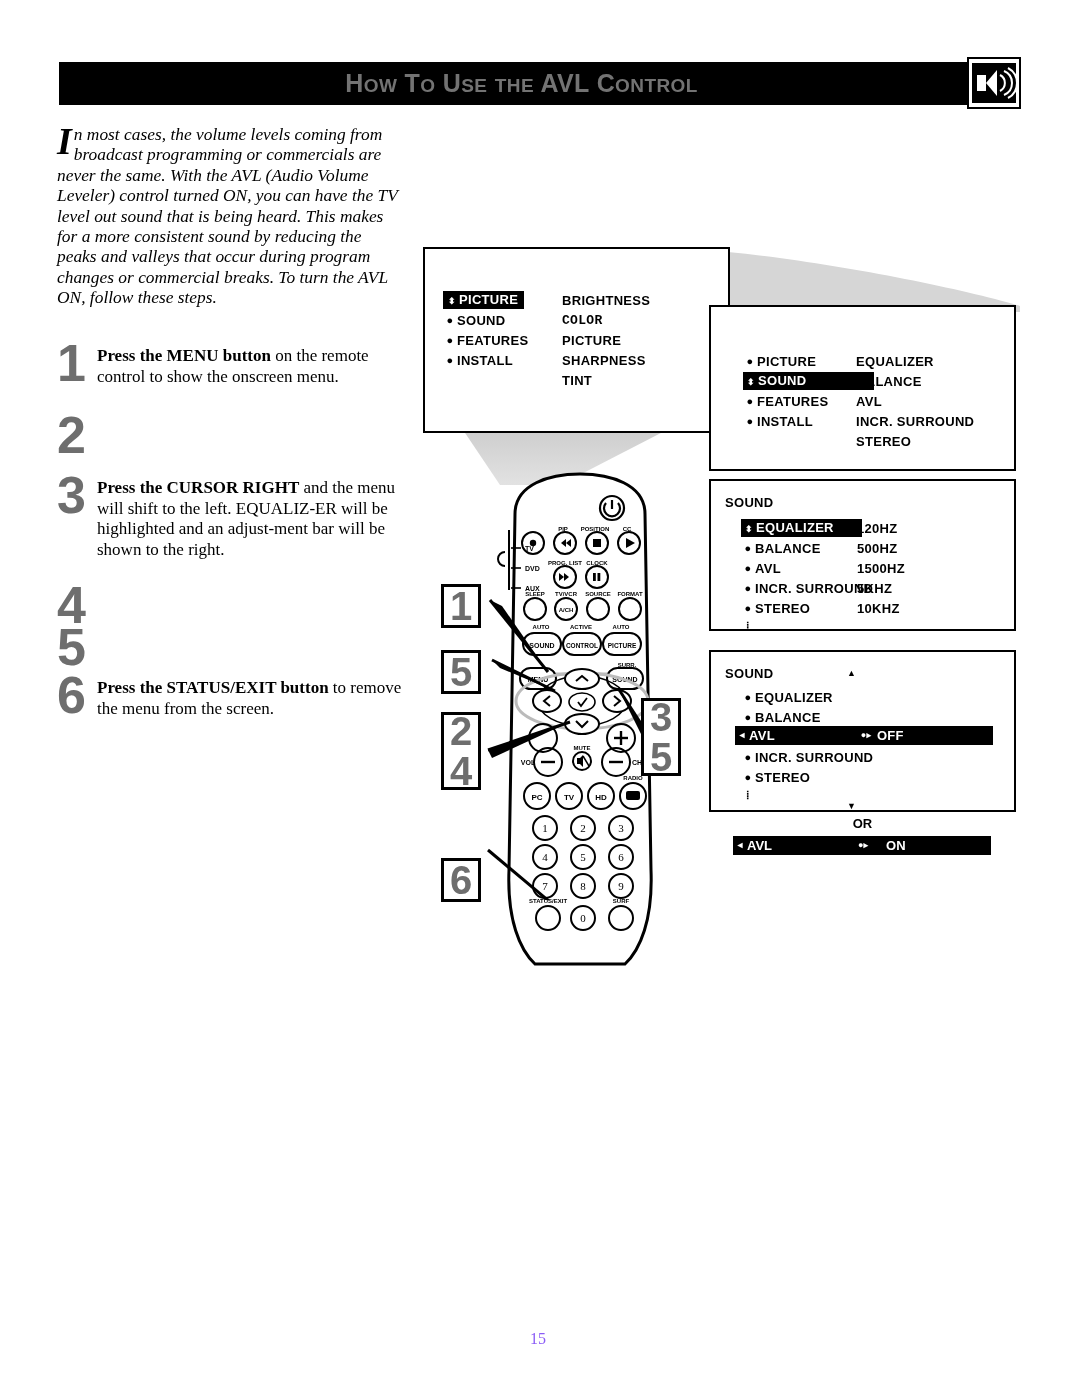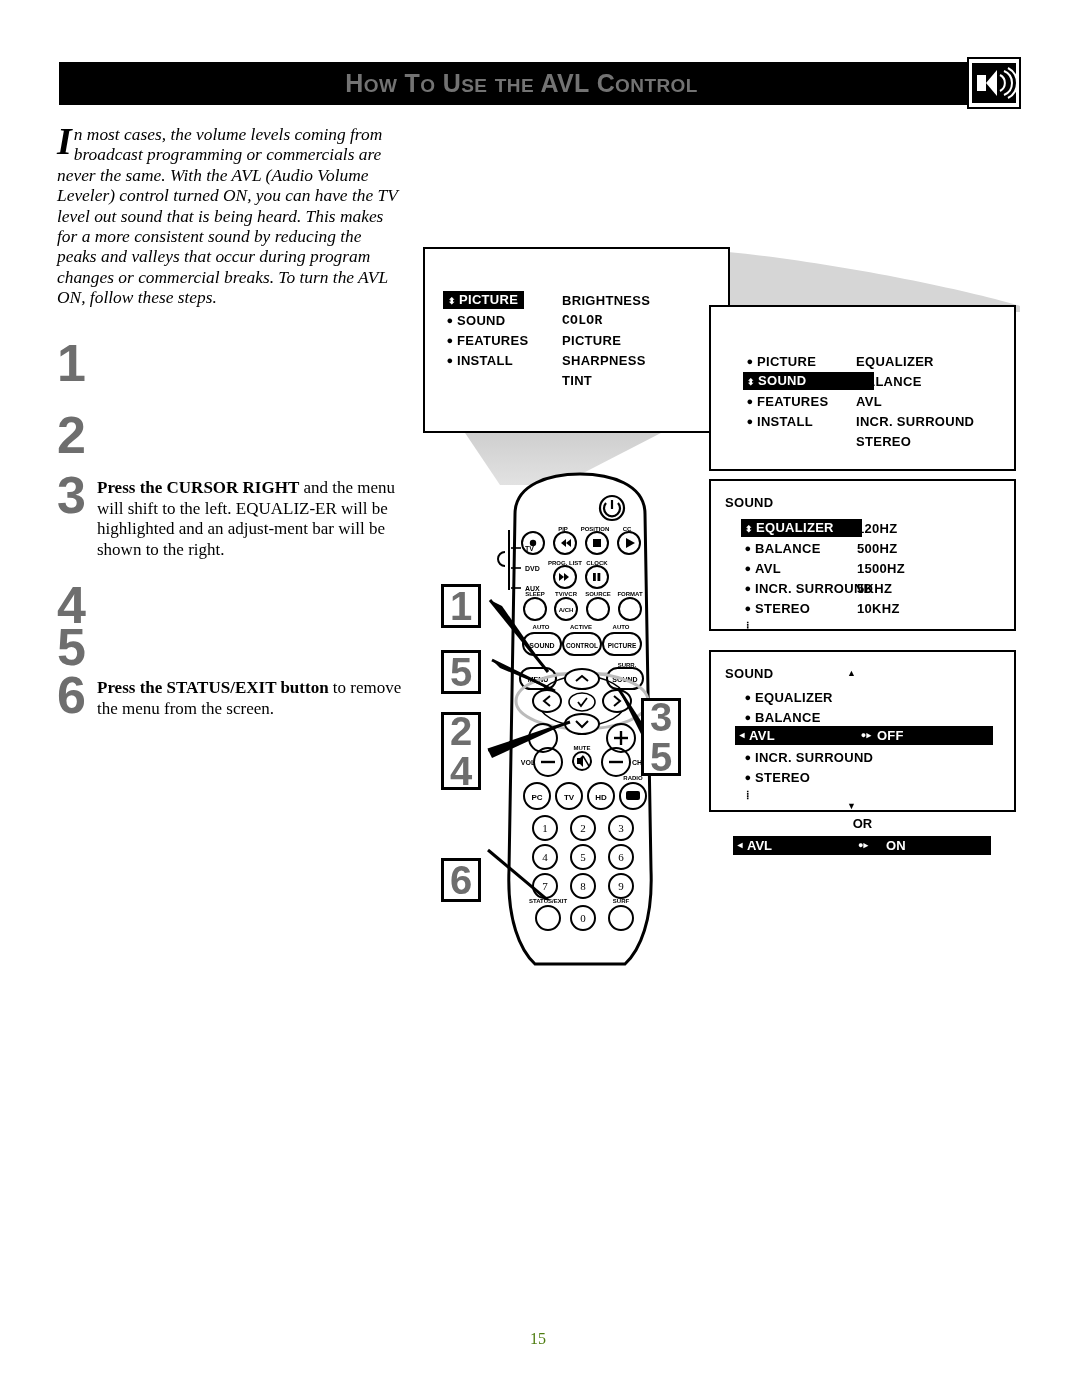--- a/index.html
+++ b/index.html
@@ -105,21 +105,21 @@
   .callout{
     position:absolute; background:#fff; border:3px solid #000;
     font-family:"Liberation Sans", sans-serif; font-weight:bold;
     color:#6e6e6e; text-align:center;
     display:flex; flex-direction:column; align-items:center; justify-content:center;
     line-height:40px; font-size:40px;
   }
 
   #page-number{
     position:absolute; left:0; top:1330px; width:1076px;
-    text-align:center; font-size:16px; color:#4d7c0f;
+    text-align:center; font-size:16px; color:#8b5cf6;
     font-family:"Liberation Serif", serif;
   }
 </style>
 </head>
 <body>
 
 <div id="header-bar">
   <div id="header-title">
     H<span class="sc">OW</span> T<span class="sc">O</span> U<span class="sc">SE</span> <span class="sc">THE</span> AVL C<span class="sc">ONTROL</span>
   </div>
@@ -134,20 +134,21 @@
     <path d="M36 5 A17 17 0 0 1 36 35" stroke="#fff" stroke-width="2" fill="none"></path>
   </svg>
 </div>
 
 <div id="intro">
   <span class="dropcap">I</span><span>n most cases, the volume levels coming from broadcast programming or commercials are never the same.  With the AVL (Audio Volume Leveler) control turned ON, you can have the TV level out sound that is being heard.  This makes for a more consistent sound by reducing the peaks and valleys that occur during program changes or commercial breaks.  To turn the AVL ON, follow these steps.</span>
 </div>
 
 <div class="step" id="step1">
   <div class="step-num">1</div>
+  <div class="step-text"><b>Press the MENU button</b><span> on the remote control to show the onscreen menu.</span></div>
 </div>
 <div class="step" id="step2">
   <div class="step-num">2</div>
 </div>
 <div class="step" id="step3">
   <div class="step-num">3</div>
   <div class="step-text"><b>Press the CURSOR RIGHT</b><span> and the menu will shift to the left. EQUALIZ-ER will be highlighted and an adjust-ment bar will be shown to the right.</span></div>
 </div>
 <div class="step" id="step4">
   <div class="step-num">4</div>

